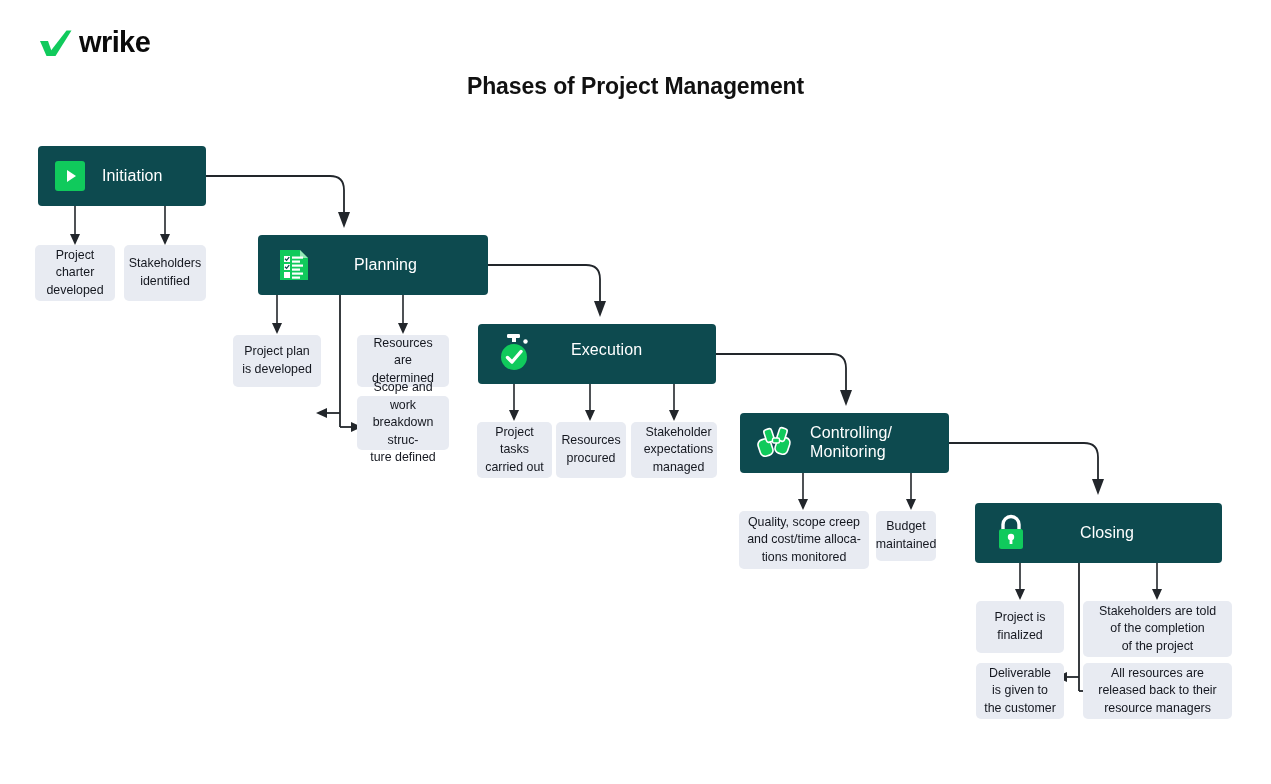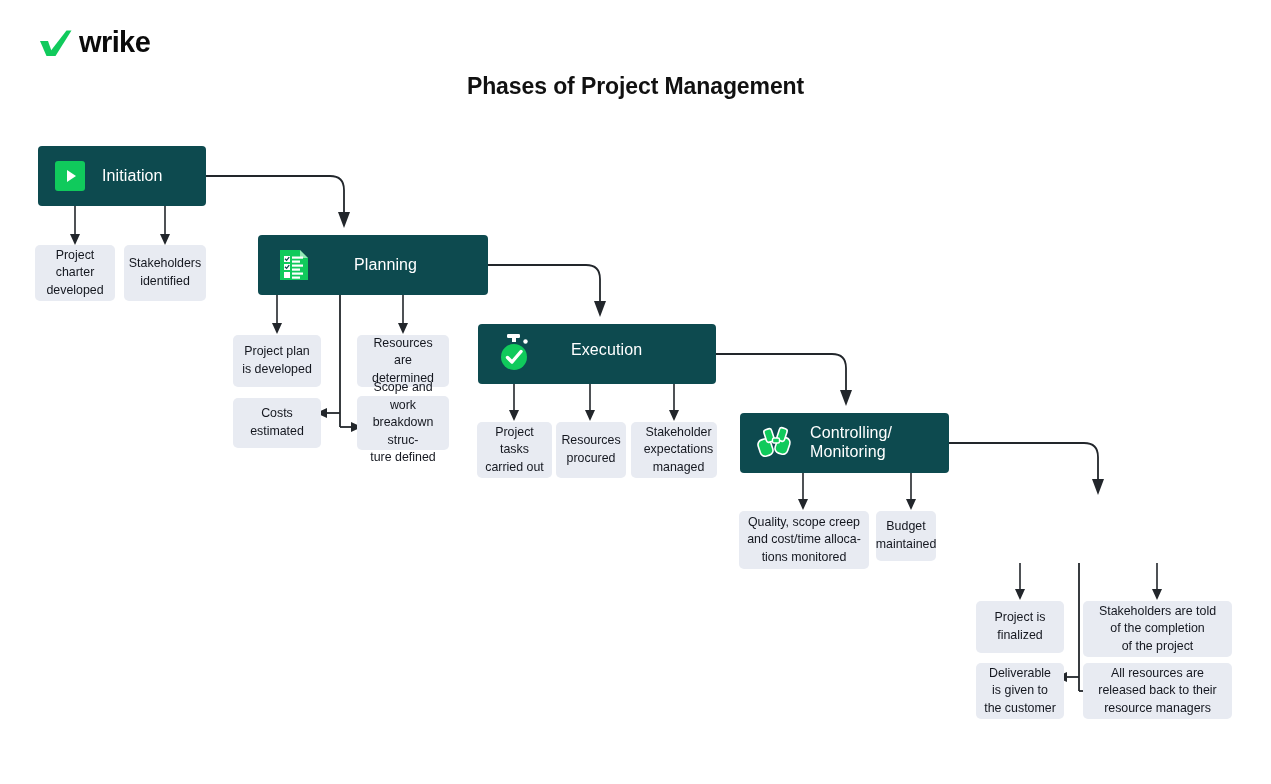--- a/index.html
+++ b/index.html
@@ -209,22 +209,20 @@
         <rect x="16" y="29.5" width="8" height="2.2" fill="#ffffff"></rect>
       </svg>
     </span>
     <span class="phase-label" style="left:96px; top:0; height:60px; display:flex; align-items:center;">Planning</span>
   </div>
 
   <div class="sub" style="left:233px; top:335px; width:88px; height:52px;">Project plan
 is developed</div>
   <div class="sub" style="left:357px; top:335px; width:92px; height:52px;">Resources are
 determined</div>
-  <div class="sub" style="left:233px; top:398px; width:88px; height:50px;">Costs
-estimated</div>
   <div class="sub" style="left:357px; top:396px; width:92px; height:54px;">Scope and work
 breakdown struc-
 ture defined</div>
 
   <div class="phase" style="left:478px; top:324px; width:238px; height:60px;">
     <span class="icon-wrap" style="left:17px; top:9px; width:40px; height:42px;">
       <svg width="40" height="42" viewBox="0 0 40 42">
         <rect x="12" y="1" width="13" height="4" rx="1.2" fill="#ffffff"></rect>
         <rect x="17" y="4" width="4" height="5" fill="#ffffff"></rect>
         <circle cx="30.5" cy="8.5" r="2.2" fill="#ffffff"></circle>
@@ -259,20 +257,31 @@
     <span class="phase-label" style="left:70px; top:0; height:60px; display:flex; align-items:center;">Controlling/
 Monitoring</span>
   </div>
 
   <div class="sub" style="left:739px; top:511px; width:130px; height:58px;">Quality, scope creep
 and cost/time alloca-
 tions monitored</div>
   <div class="sub" style="left:876px; top:511px; width:60px; height:50px;">Budget
 maintained</div>
 
+  <div class="phase" style="left:975px; top:503px; width:247px; height:60px;">
+    <span class="icon-wrap" style="left:20px; top:11px; width:32px; height:38px;">
+      <svg width="32" height="38" viewBox="0 0 32 38">
+        <path d="M8 16 V10.5 A8 8 0 0 1 24 10.5 V16" stroke="#ffffff" stroke-width="3.4" fill="none" stroke-linecap="round"></path>
+        <rect x="4" y="15" width="24" height="20" rx="2.5" fill="#10ca5c"></rect>
+        <circle cx="16" cy="23" r="3.2" fill="#ffffff"></circle>
+        <rect x="14.6" y="23" width="2.8" height="7" fill="#ffffff"></rect>
+      </svg>
+    </span>
+    <span class="phase-label" style="left:105px; top:0; height:60px; display:flex; align-items:center;">Closing</span>
+  </div>
 
   <div class="sub" style="left:976px; top:601px; width:88px; height:52px;">Project is
 finalized</div>
   <div class="sub" style="left:1083px; top:601px; width:149px; height:56px;">Stakeholders are told
 of the completion
 of the project</div>
   <div class="sub" style="left:976px; top:663px; width:88px; height:56px;">Deliverable
 is given to
 the customer</div>
   <div class="sub" style="left:1083px; top:663px; width:149px; height:56px;">All resources are

